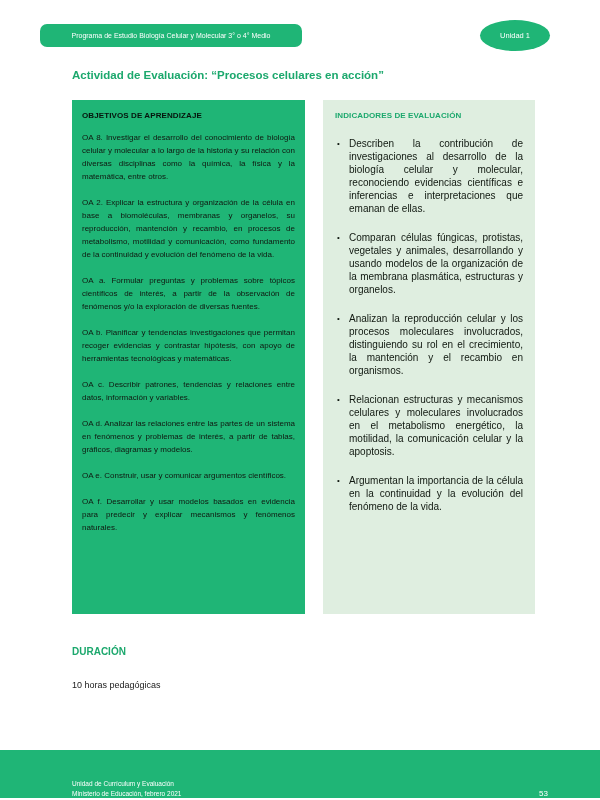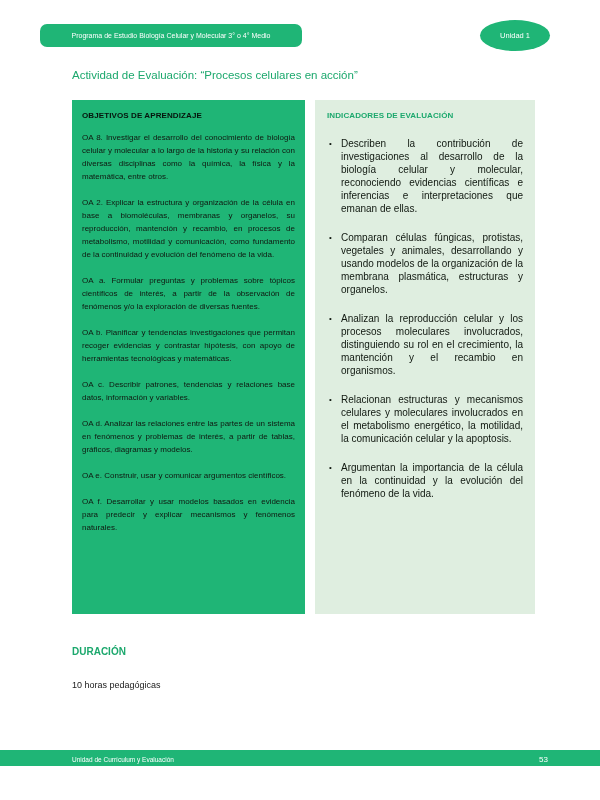--- a/index.html
+++ b/index.html
@@ -26,28 +26,28 @@
   .unit-badge {
     background: #1fb576; color: #ffffff;
     font-size: 7.5px; width: 70px; height: 31px;
     border-radius: 50%;
     display: flex; align-items: center; justify-content: center;
   }
 
   
   .title {
     position: absolute; top: 69px; left: 72px;
-    color: #1ca86d; font-size: 11.5px; font-weight: normal;
+    color: #1ca86d; font-size: 11.5px; font-weight: bold;
   }
 
   
   .oa-table {
     position: absolute; top: 100px; left: 72px;
     width: 463px; height: 514px;
-    display: flex; gap: 10px;
+    display: flex; gap: 18px;
   }
   .cell { height: 100%; }
   .cell.left {
     width: 233px; background: #1fb576;
     padding: 11px 10px 10px 10px;
     color: #101810;
   }
   .cell.right {
     flex: 1; background: #dfeee0;
     padding: 11px 12px 10px 12px;
@@ -72,23 +72,23 @@
     flex: 1; font-size: 10px; line-height: 13px; text-align: justify;
   }
 
   
   .duration { position: absolute; top: 646px; left: 72px; }
   .duration-label { color: #1ca86d; font-size: 10px; font-weight: bold; margin-bottom: 23px; }
   .duration-value { color: #1a1a1a; font-size: 9px; }
 
   
   .footer {
-    position: absolute; top: 750px; left: 0; width: 600px; height: 16px;
+    position: absolute; top: 750px; left: 0; width: 600px; height: 48px;
     background: #1fb576; color: #ffffff;
-    display: flex; justify-content: space-between; align-items: flex-start;
+    display: flex; justify-content: space-between; align-items: flex-end;
     padding: 5px 52px 0 72px;
   }
   .footer-lines div { font-size: 6.5px; line-height: 9.5px; }
   .page-number { font-size: 8px; line-height: 9.5px; }
 </style>
 </head>
 <body>
 
 <div class="page">
 
@@ -100,21 +100,21 @@
   <h1 class="title">Actividad de Evaluación: “Procesos celulares en acción”</h1>
 
   <div class="oa-table">
 
     <div class="cell left">
       <div class="cell-header obj">OBJETIVOS DE APRENDIZAJE</div>
       <p class="obj-p">OA 8. Investigar el desarrollo del conocimiento de biología celular y molecular a lo largo de la historia y su relación con diversas disciplinas como la química, la física y la matemática, entre otros.</p>
       <p class="obj-p">OA 2. Explicar la estructura y organización de la célula en base a biomoléculas, membranas y organelos, su reproducción, mantención y recambio, en procesos de metabolismo, motilidad y comunicación, como fundamento de la continuidad y evolución del fenómeno de la vida.</p>
       <p class="obj-p">OA a. Formular preguntas y problemas sobre tópicos científicos de interés, a partir de la observación de fenómenos y/o la exploración de diversas fuentes.</p>
       <p class="obj-p">OA b. Planificar y tendencias investigaciones que permitan recoger evidencias y contrastar hipótesis, con apoyo de herramientas tecnológicas y matemáticas.</p>
-      <p class="obj-p">OA c. Describir patrones, tendencias y relaciones base datos, información y variables.</p>
+      <p class="obj-p">OA c. Describir patrones, tendencias y relaciones entre datos, información y variables.</p>
       <p class="obj-p">OA d. Analizar las relaciones entre las partes de un sistema en fenómenos y problemas de interés, a partir de tablas, gráficos, diagramas y modelos.</p>
       <p class="obj-p">OA e. Construir, usar y comunicar argumentos científicos.</p>
       <p class="obj-p">OA f. Desarrollar y usar modelos basados en evidencia para predecir y explicar mecanismos y fenómenos naturales.</p>
     </div>
 
     <div class="cell right">
       <div class="cell-header ind">INDICADORES DE EVALUACIÓN</div>
 
       <div class="bullet-item">
         <span class="bullet-marker">•</span>

